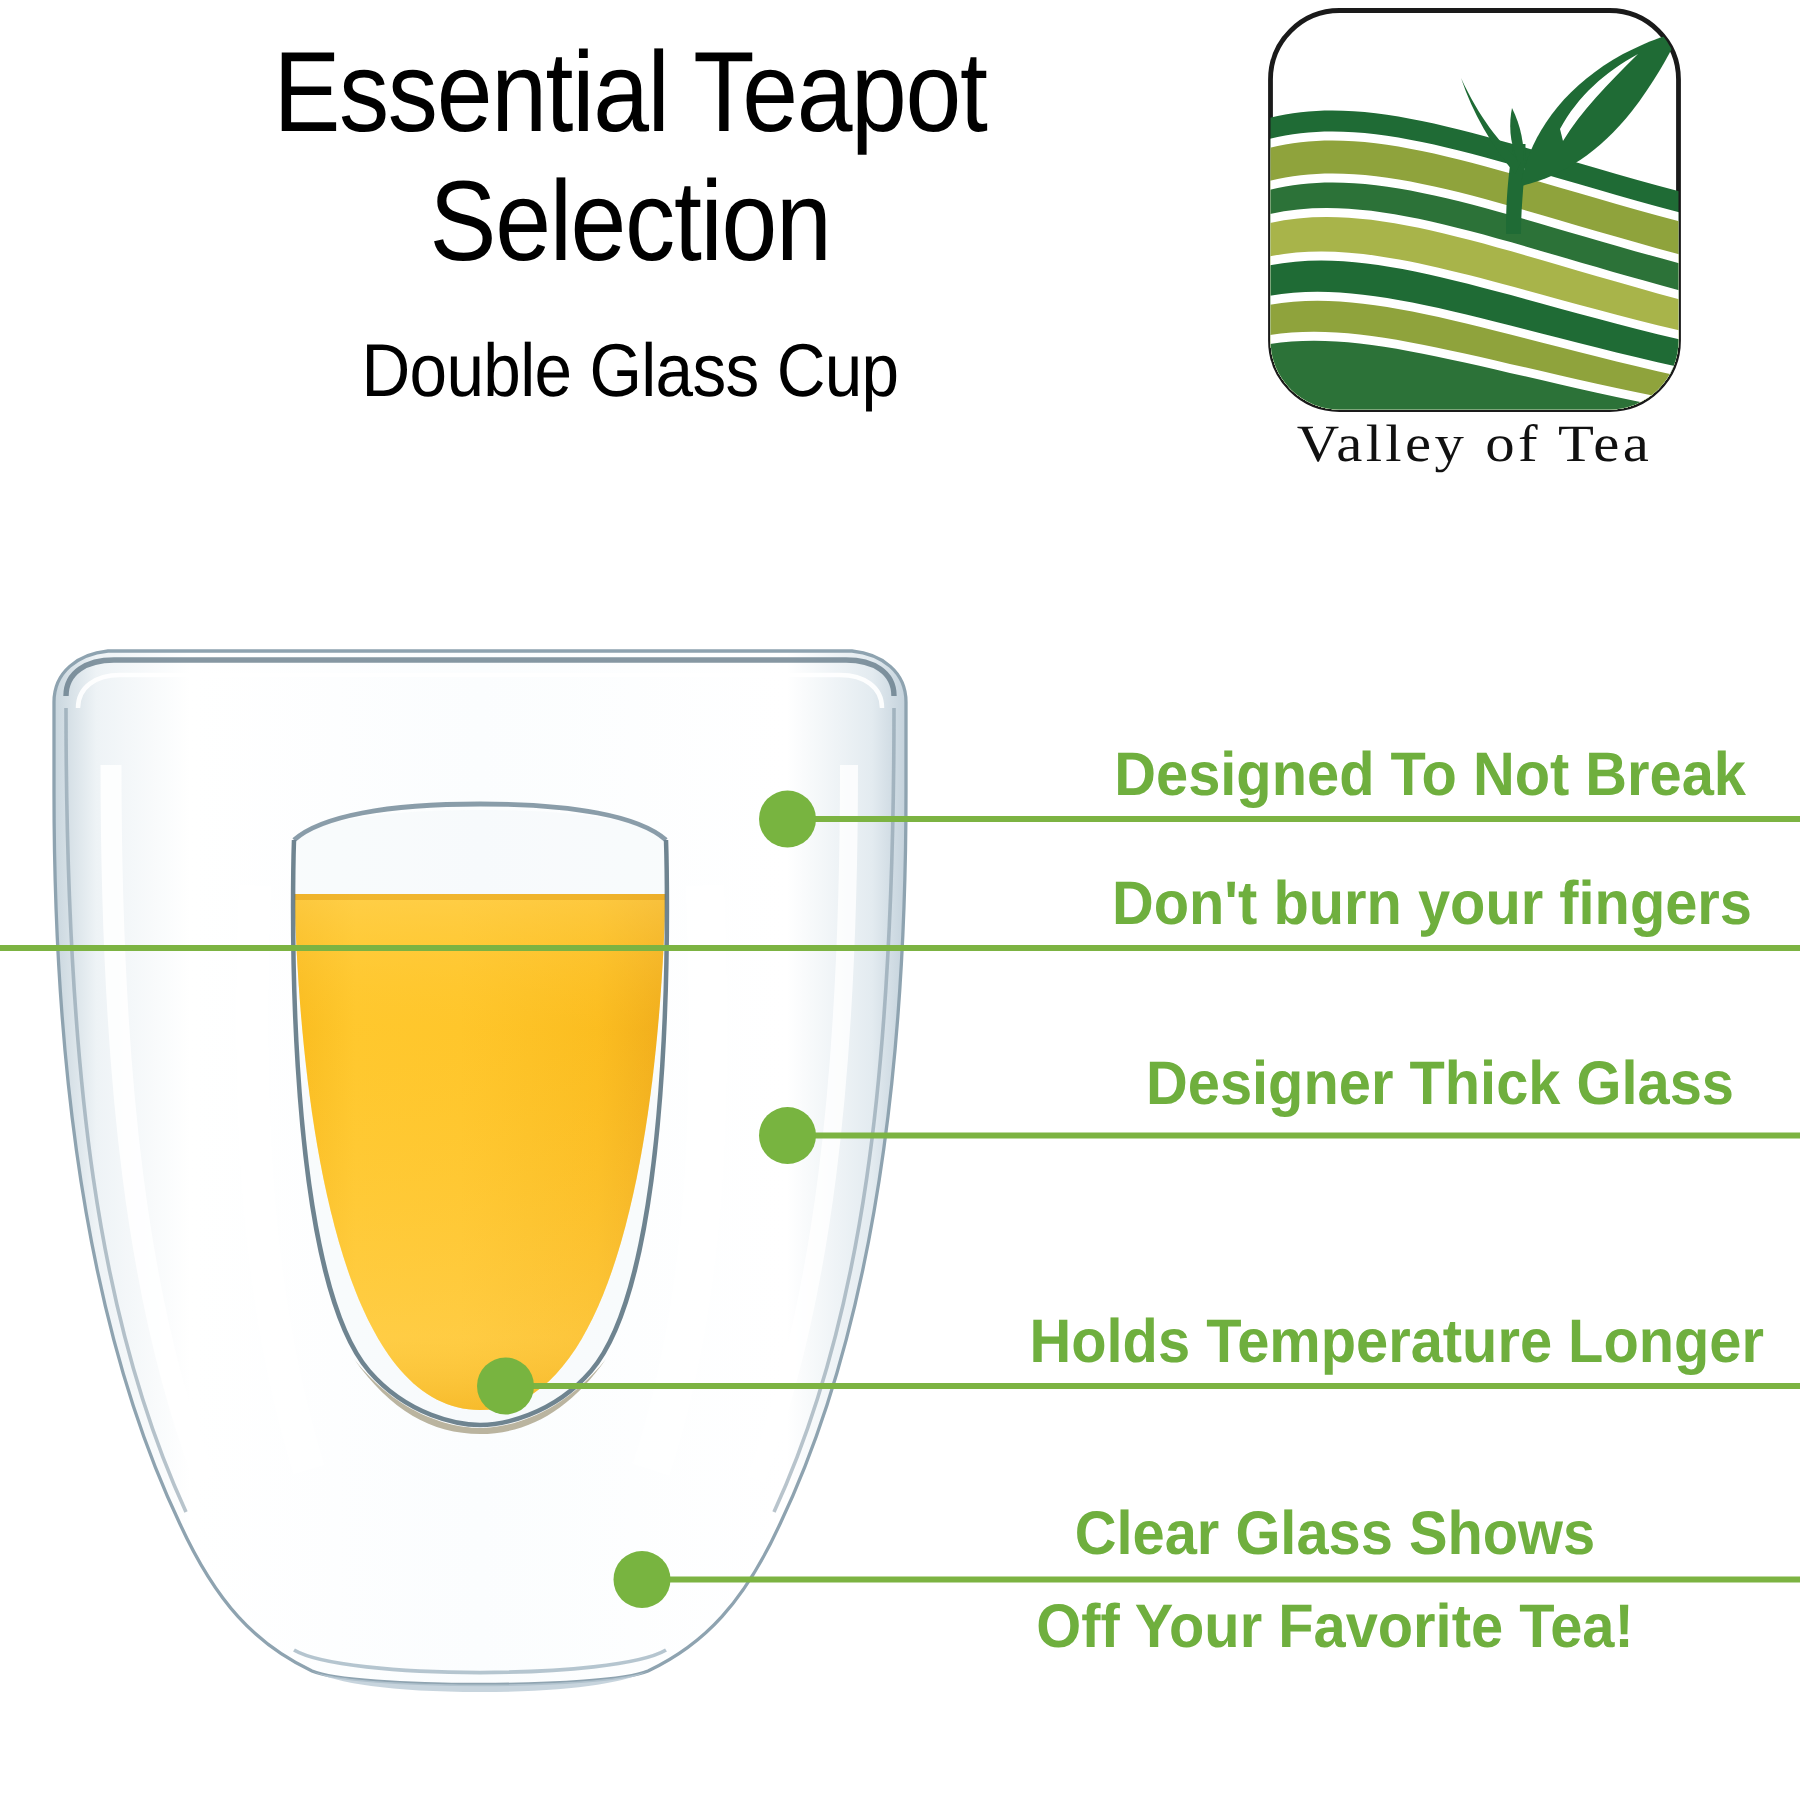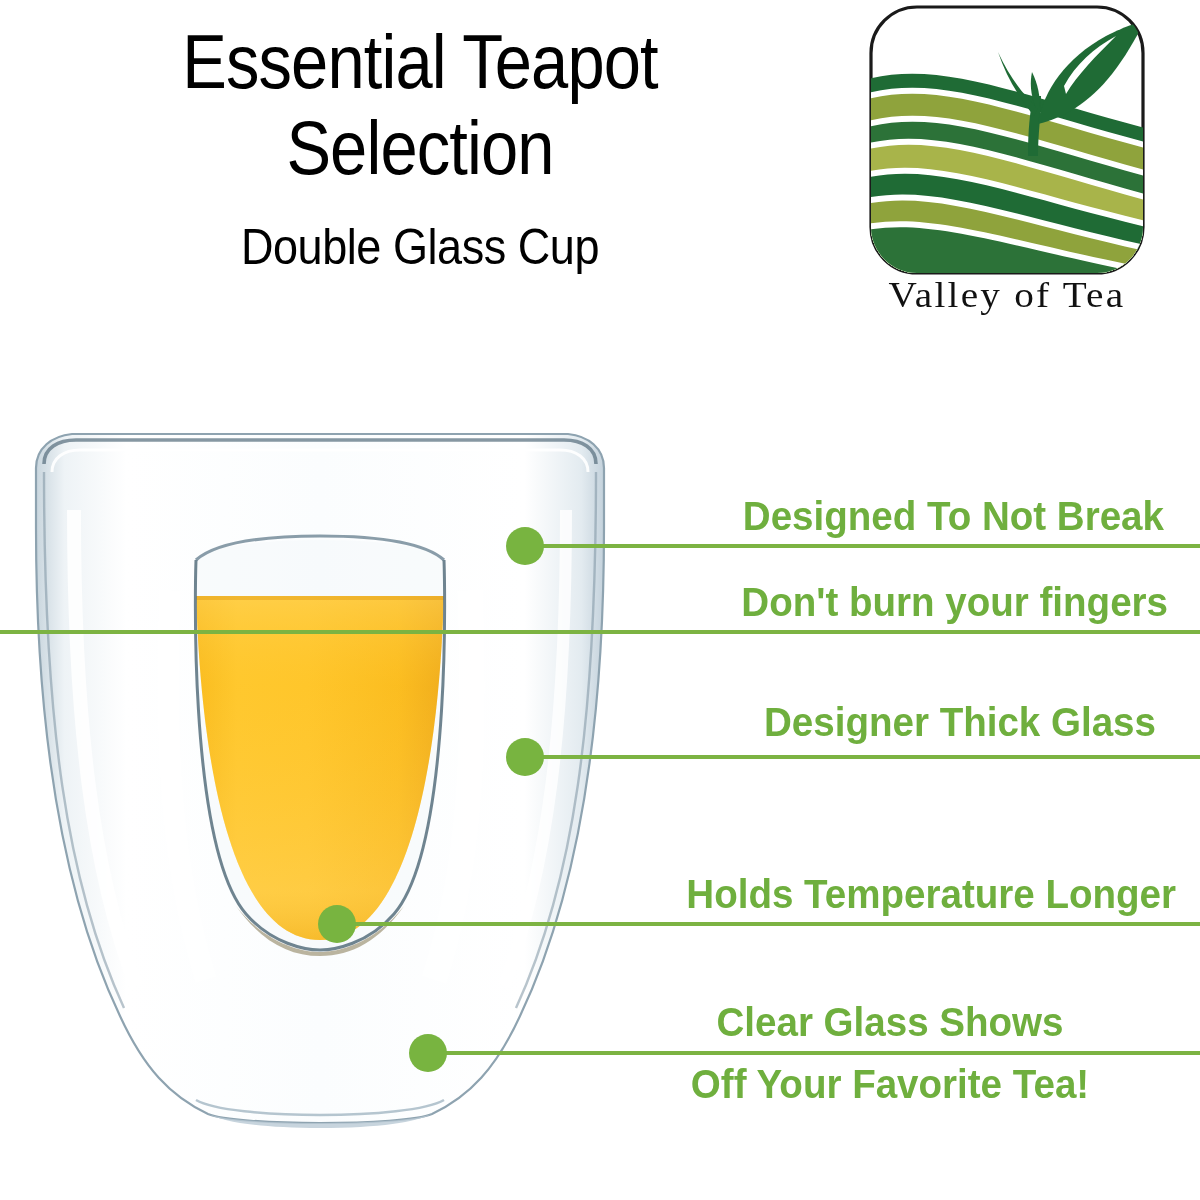--- a/index.html
+++ b/index.html
@@ -16,21 +16,21 @@
   }
   #title-line1{top:24px;}
   #title-line2{top:110px;}
   #subtitle{
     position:absolute;top:222px;width:100%;text-align:center;color:#000000;
     font-size:50px;line-height:50px;font-weight:400;letter-spacing:-.5px;
     transform:scaleX(.9);transform-origin:center;
   }
 
   
-  #logo-block{position:absolute;left:862px;top:4px;width:290px;height:320px;}
+  #logo-block{position:absolute;left:838px;top:4px;width:290px;height:320px;}
   #logo-mark{position:absolute;left:6px;top:0;width:278px;height:272px;}
   #logo-wordmark{
     position:absolute;left:0;top:272px;width:290px;text-align:center;
     font-family:"Liberation Serif","DejaVu Serif",serif;
     font-size:35px;color:#111111;letter-spacing:2px;
     transform:scaleX(1.12);transform-origin:center;
   }
 
   
   #product-area{position:absolute;left:0;top:420px;width:640px;height:780px;}

